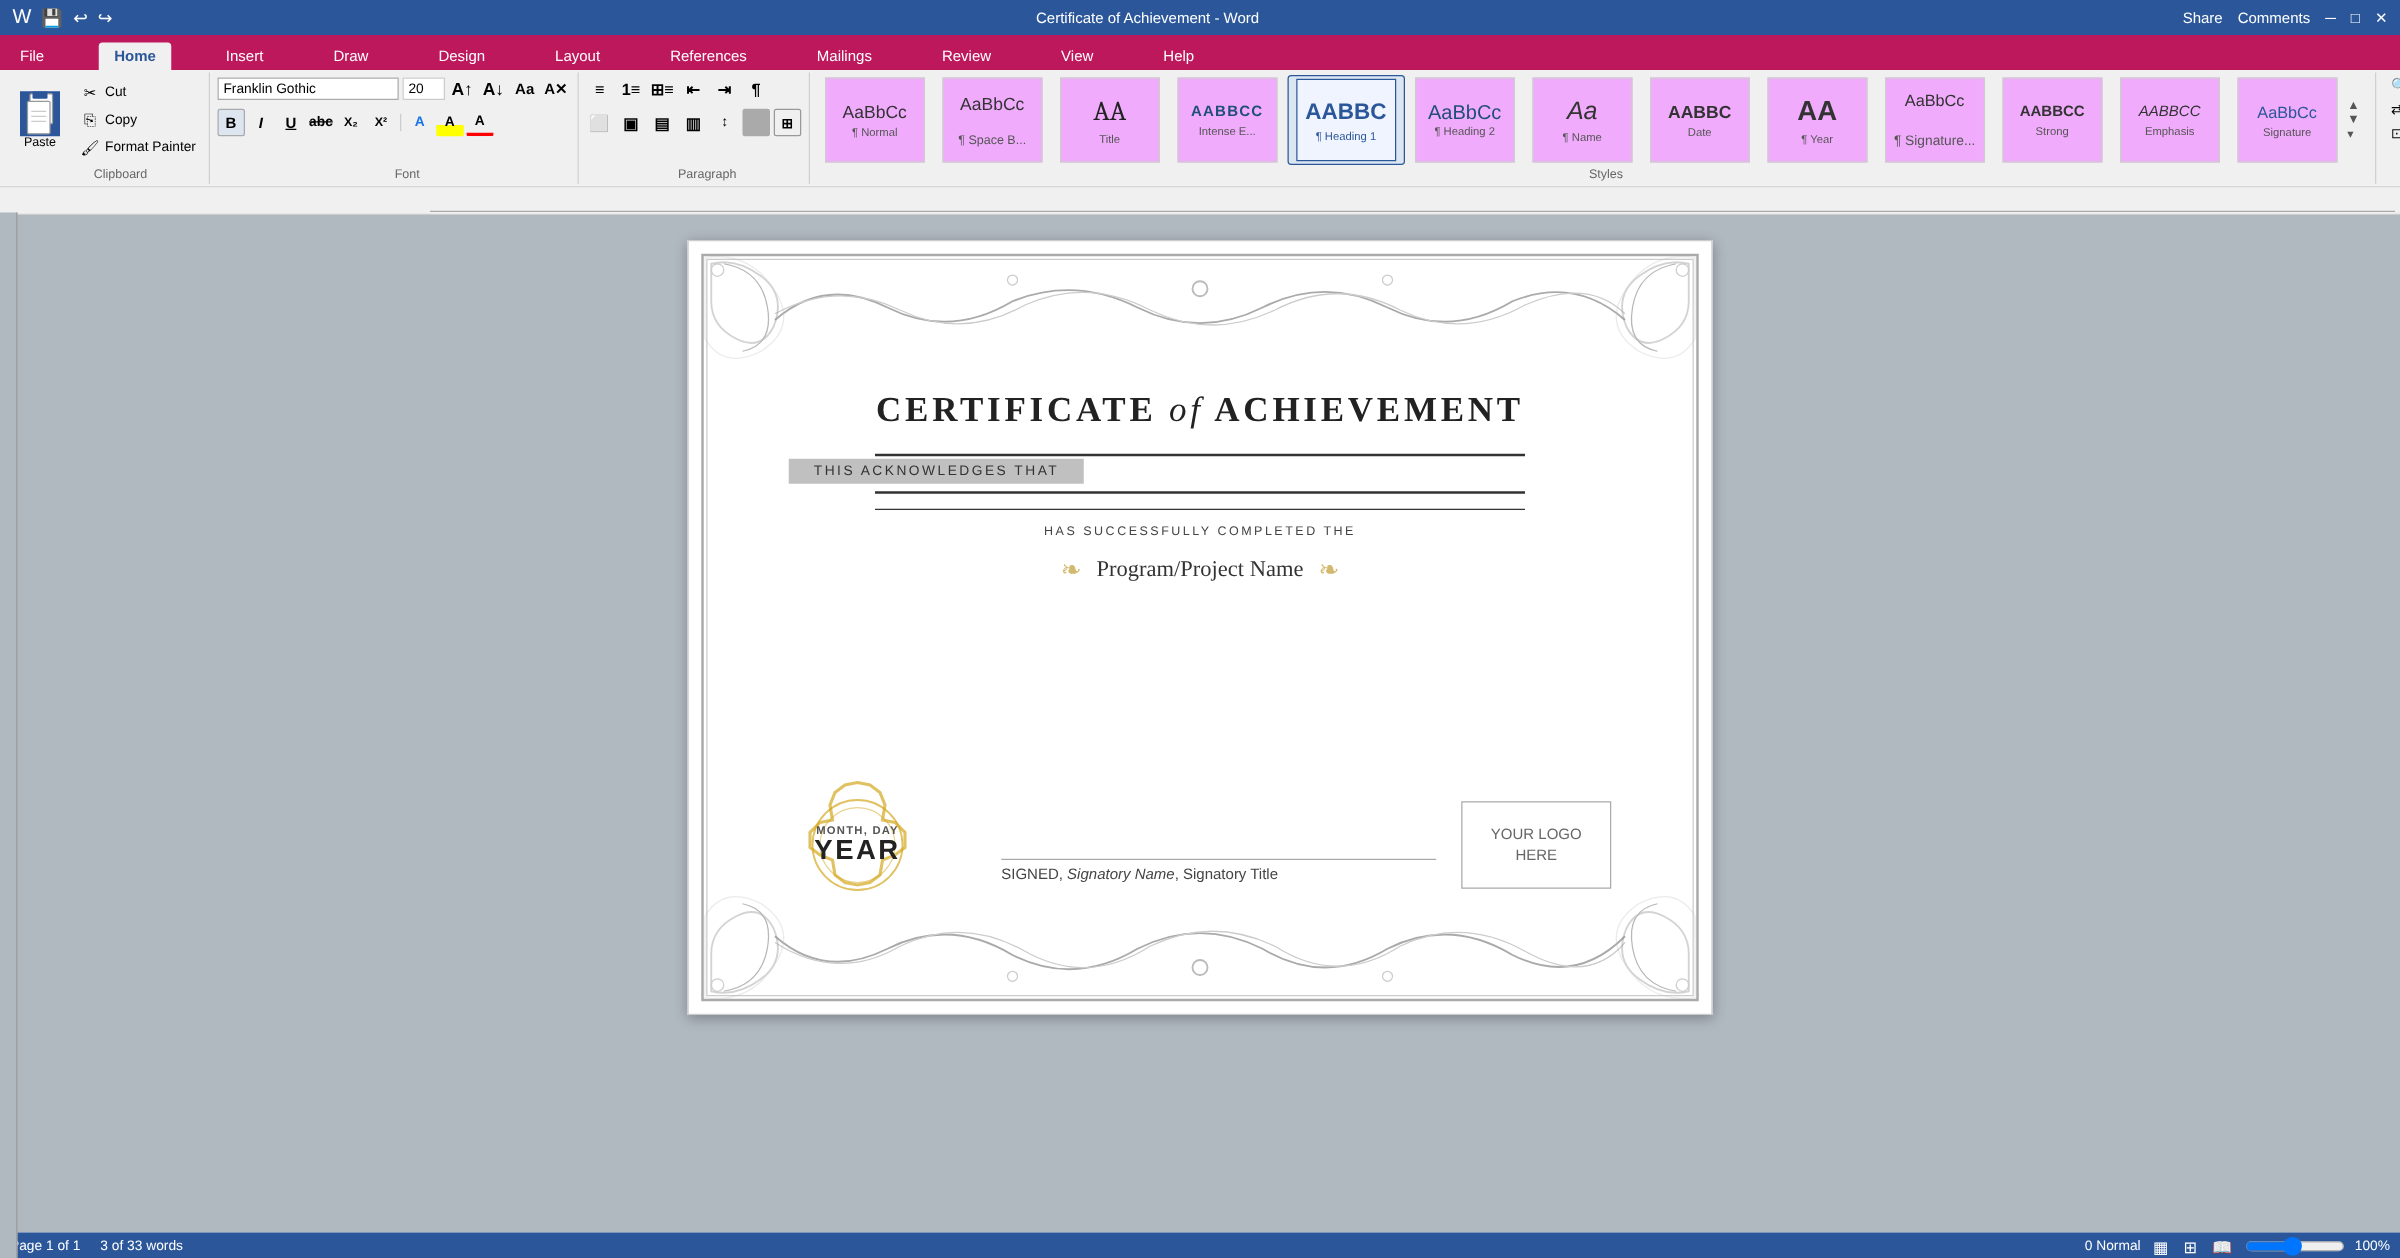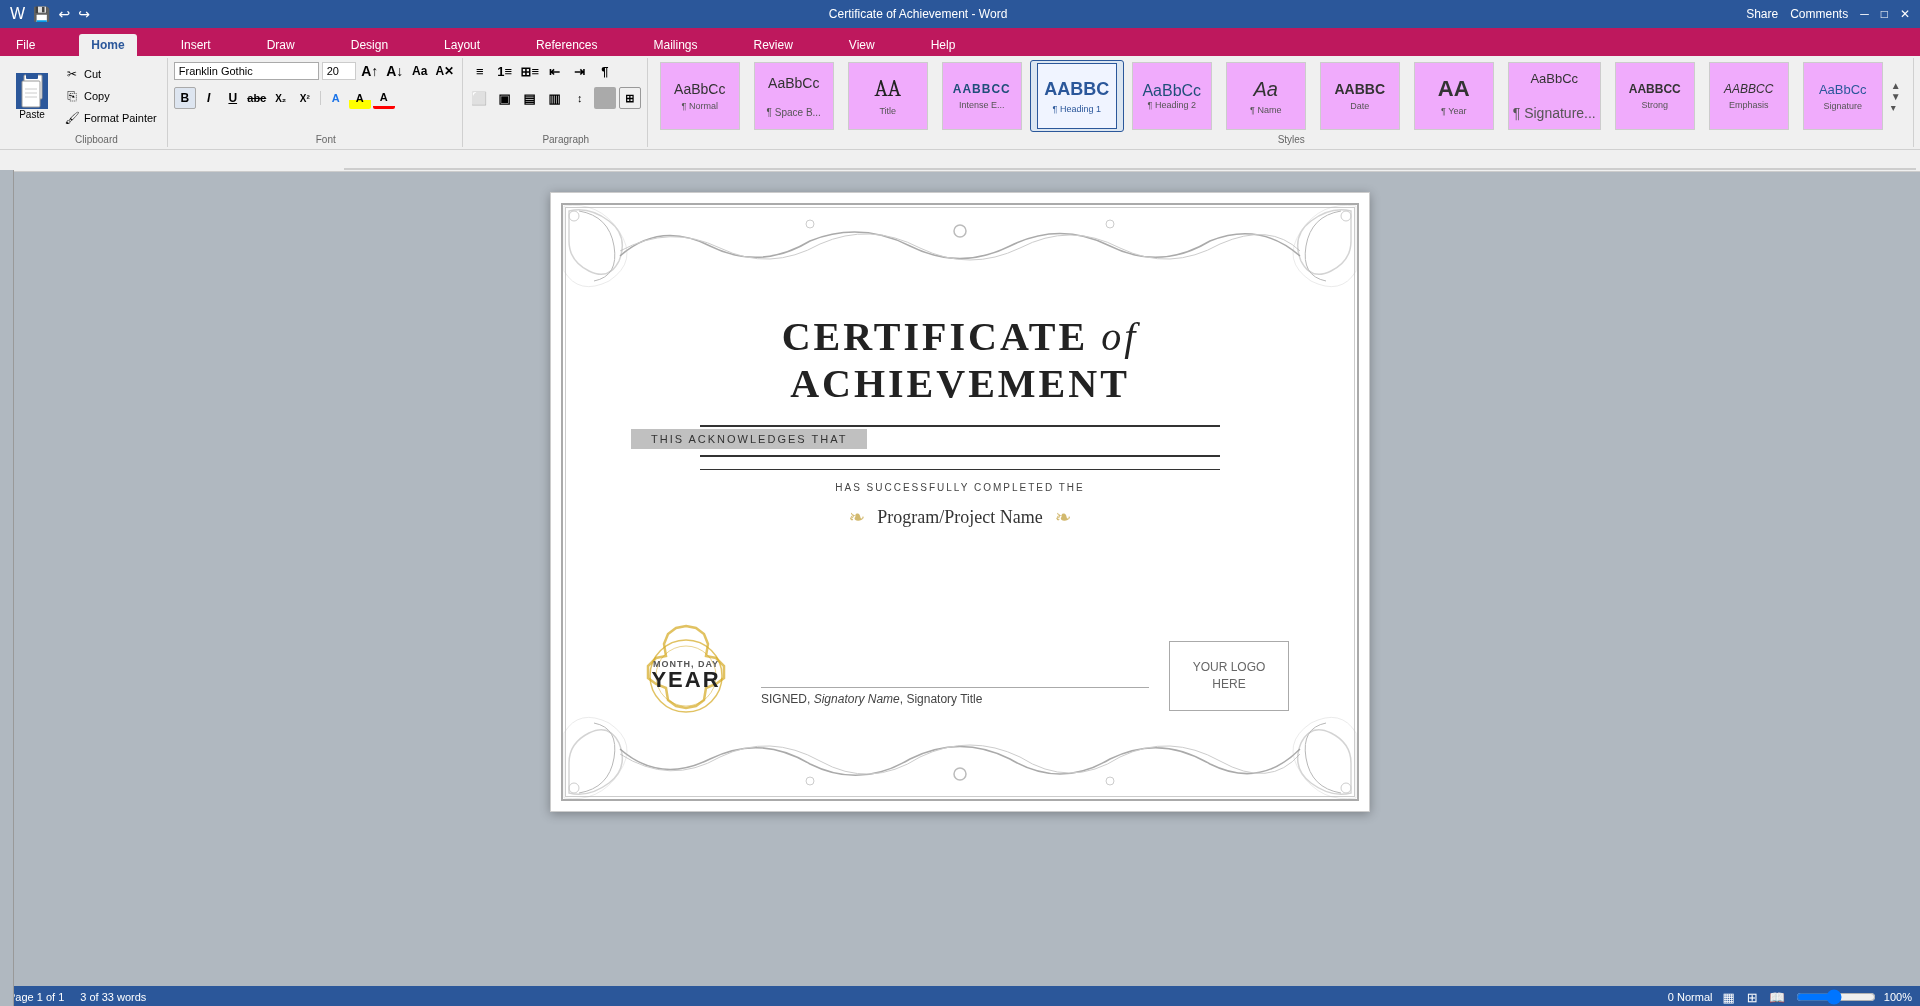--- a/index.html
+++ b/index.html
@@ -260,21 +260,21 @@
       text-align: center;
       padding: 40px 60px 20px;
       flex: 1;
       display: flex;
       flex-direction: column;
       align-items: center;
       justify-content: flex-start;
     }
     .cert-title {
       font-family: Georgia, serif;
-      font-size: 40px;
+      font-size: 28px;
       font-weight: bold;
       color: #222;
       letter-spacing: 3px;
       margin-bottom: 16px;
     }
     .cert-title em {
       font-style: italic;
       font-weight: normal;
     }
     .cert-acknowledges {
@@ -338,20 +338,21 @@
       width: 110px;
       height: 110px;
       position: relative;
       margin-right: 20px;
     }
 
     .cert-sign-area {
       flex: 1;
       display: flex;
       flex-direction: column;
+      margin-left: 40px;
     }
     .sign-line {
       width: 100%;
       border-top: 1px solid #aaa;
       margin-bottom: 4px;
     }
     .sign-label {
       font-size: 12px;
       color: #444;
     }
@@ -630,21 +631,21 @@
         <div class="style-item">
           <div class="normal-style-box">
             <span style="font-size:22px; color:#333; font-weight:bold;">AA</span>
             <span style="font-size:9px; color:#555; margin-top:4px;">¶ Year</span>
           </div>
         </div>
 
         <div class="style-item">
           <div class="normal-style-box">
             <span style="font-size:13px; color:#333;">AaBbCc</span>
-            <span style="font-size:14px; color:#555; margin-top:19px;">¶ Signature...</span>
+            <span style="font-size:11px; color:#555; margin-top:19px;">¶ Signature...</span>
           </div>
         </div>
 
         <div class="style-item">
           <div class="normal-style-box">
             <span style="font-size:12px; color:#333; font-weight:bold;">AABBCC</span>
             <span style="font-size:9px; color:#555; margin-top:4px;">Strong</span>
           </div>
         </div>
 

